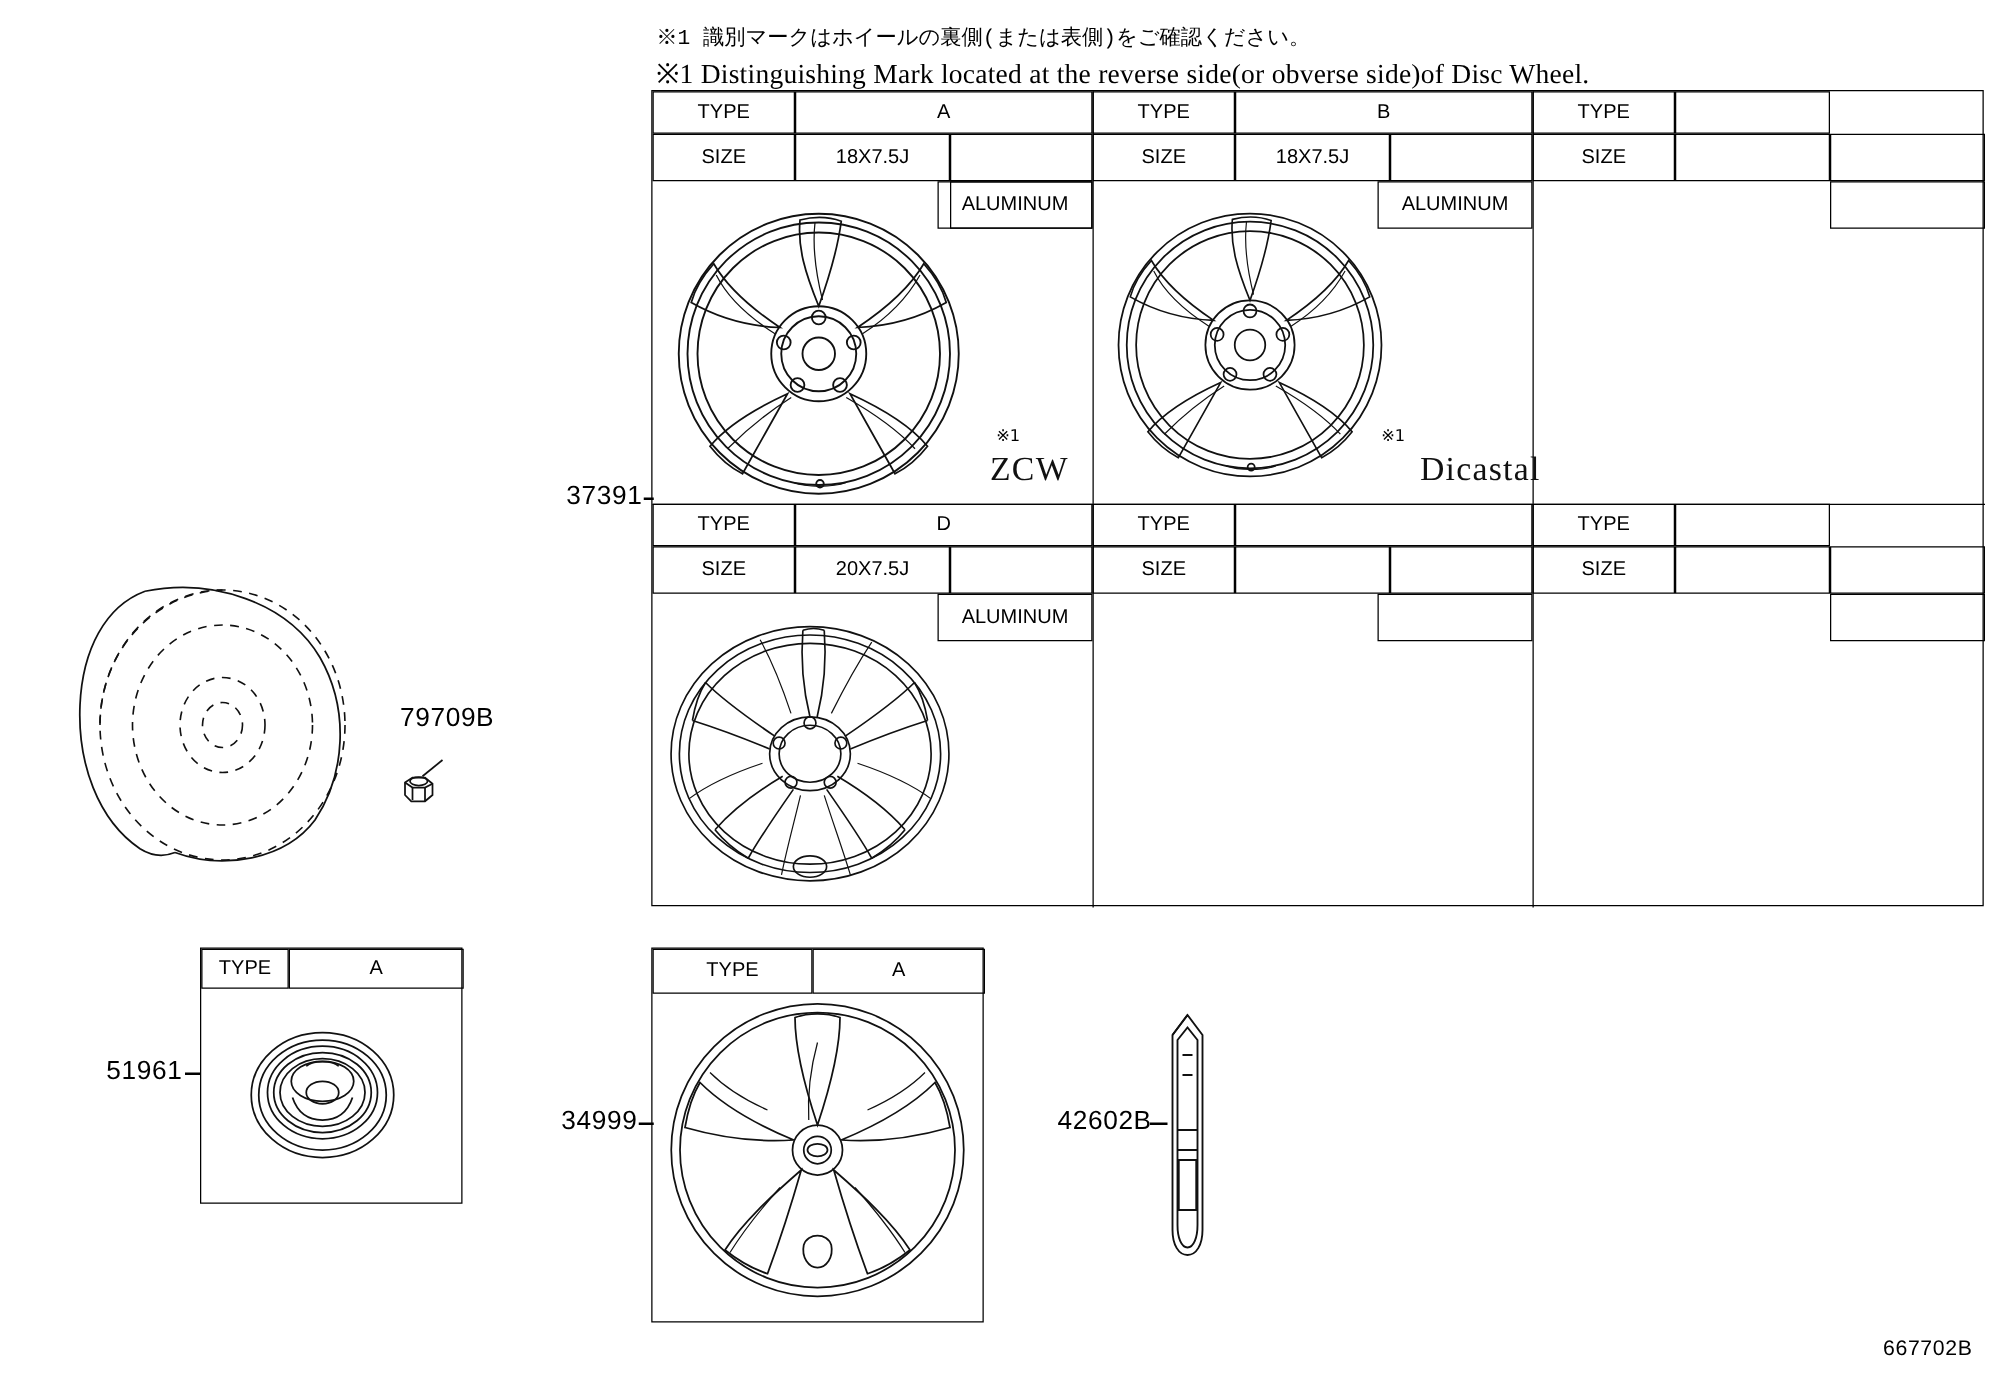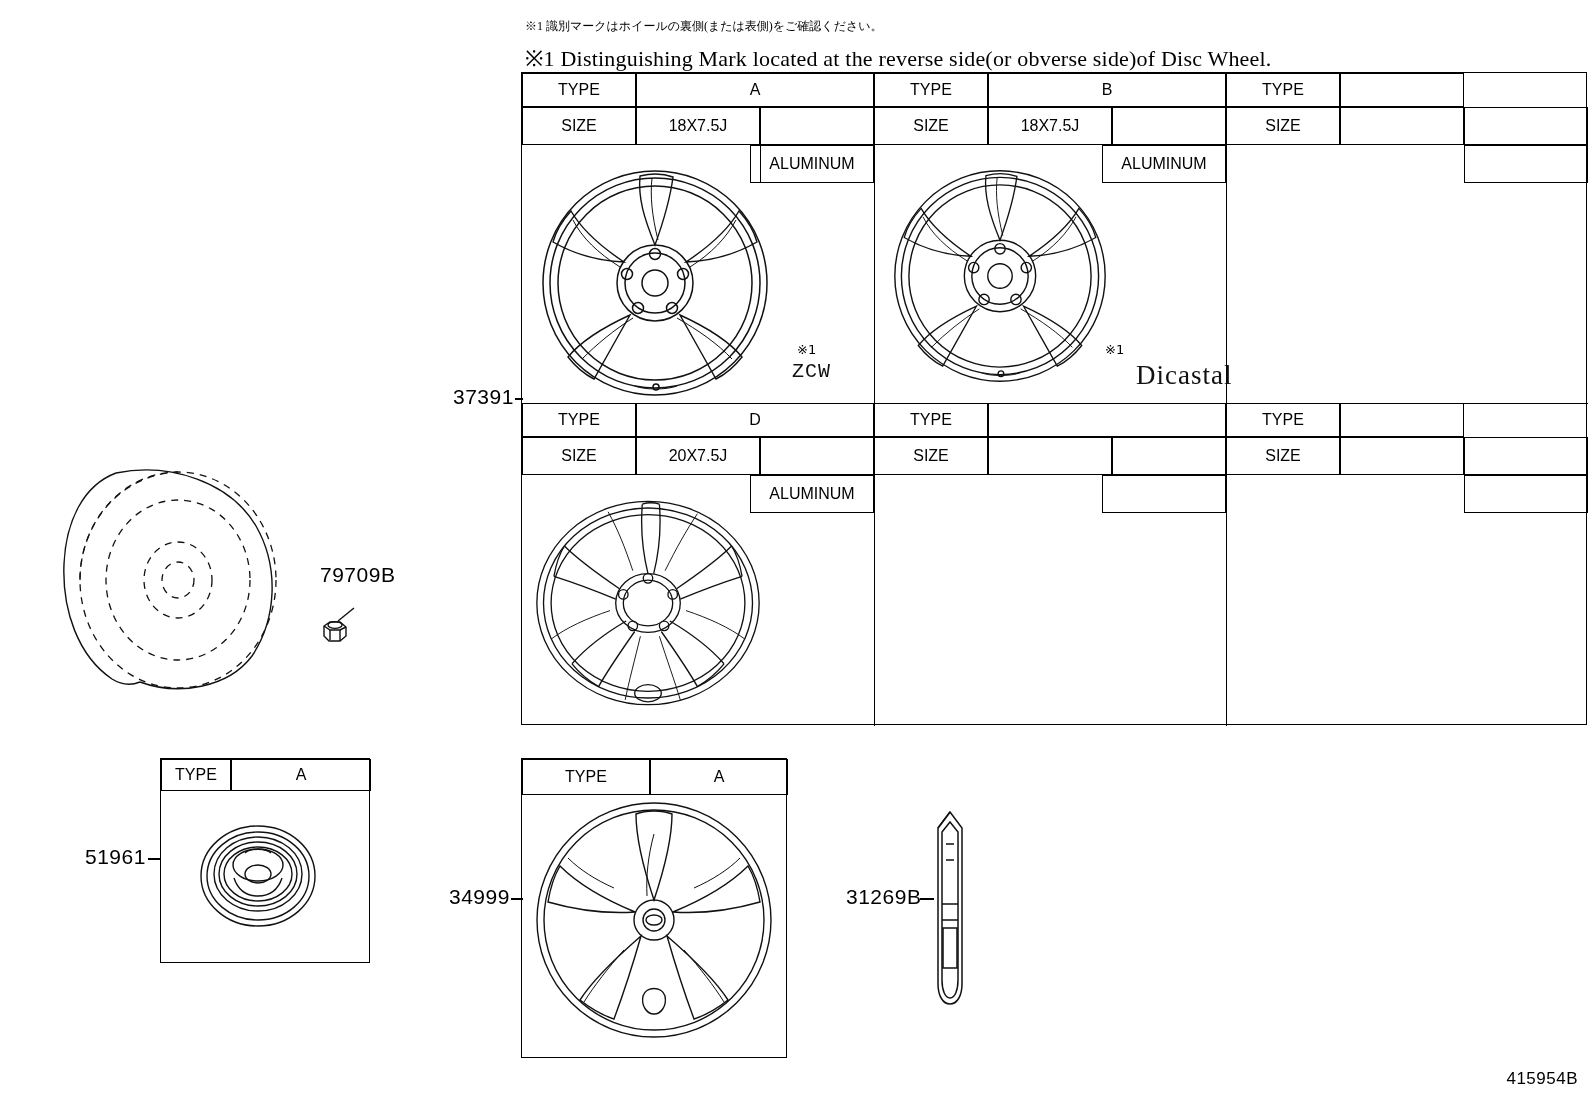--- a/index.html
+++ b/index.html
@@ -1,26 +1,26 @@
 <!DOCTYPE html>
 <html><head>
 <meta charset="utf-8">
 <style>
   html,body{margin:0;padding:0;background:#ffffff;}
   body{width:1592px;height:1099px;position:relative;font-family:"Liberation Sans",sans-serif;color:#000;overflow:hidden;}
   .abs{position:absolute;}
   .note{font-size:22px;letter-spacing:0.2px;white-space:nowrap;}
-  .note-jp{font-family:Liberation Serif, serif;font-size:12px;white-space:nowrap;}
+  .note-jp{font-family:Liberation Mono, monospace;font-size:17px;white-space:nowrap;}
   .tbl{position:absolute;border:1.6px solid #000;box-sizing:border-box;}
   .cell{position:absolute;box-sizing:border-box;border:1.4px solid #000;display:flex;align-items:center;justify-content:center;font-size:16px;background:transparent;}
   .cell.nb{border:none;}
   .lbl{position:absolute;font-size:21px;letter-spacing:0.5px;white-space:nowrap;}
   .leader{position:absolute;background:#000;height:1.6px;}
   .mark{position:absolute;font-size:13px;font-family:"DejaVu Sans",sans-serif;}
-  .brand{position:absolute;font-size:20px;font-family:Liberation Mono, monospace;letter-spacing:1px;color:#111;}
+  .brand{position:absolute;font-size:27px;font-family:Liberation Serif, serif;letter-spacing:1px;color:#111;}
   .brand.thin{font-family:"Liberation Serif",serif;font-size:27px;}
   .pagecode{position:absolute;right:14px;bottom:10px;font-size:17px;letter-spacing:0.5px;}
   svg{display:block;overflow:visible;}
 </style>
 </head>
 <body>
 
 <div class="abs note-jp" style="left:525px;top:18px;">※1 識別マークはホイールの裏側(または表側)をご確認ください。</div>
 <div class="abs note" style="left:525px;top:42px;font-family:'Liberation Serif',serif;">※1 Distinguishing Mark located at the reverse side(or obverse side)of Disc Wheel.</div>
 
@@ -271,16 +271,16 @@
 <svg width="46" height="200" viewBox="0 0 46 200">
   <g fill="none" stroke="#111" stroke-width="1.5">
     <path d="M22 4 L34 20 L34 176 C34 188 29 196 22 196 C15 196 10 188 10 176 L10 20 Z"></path>
     <path d="M22 4 L10 20 M14 24 L22 14 L30 24 L30 172 C30 182 27 190 22 190 C17 190 14 182 14 172 Z"></path>
     <path d="M14 96 L30 96 M14 112 L30 112"></path>
     <path d="M15 120 L29 120 L29 160 L15 160 Z"></path>
     <path d="M18 36 L26 36 M18 52 L26 52"></path>
   </g>
 </svg>
 </div>
-<div class="lbl" style="left:846px;top:885px;">31269B</div>
+<div class="lbl" style="left:846px;top:885px;">42602B</div>
 <div class="leader" style="left:920px;top:898px;width:14px;"></div>
 
-<div class="pagecode">415954B</div>
+<div class="pagecode">667702B</div>
 
 </body></html>

